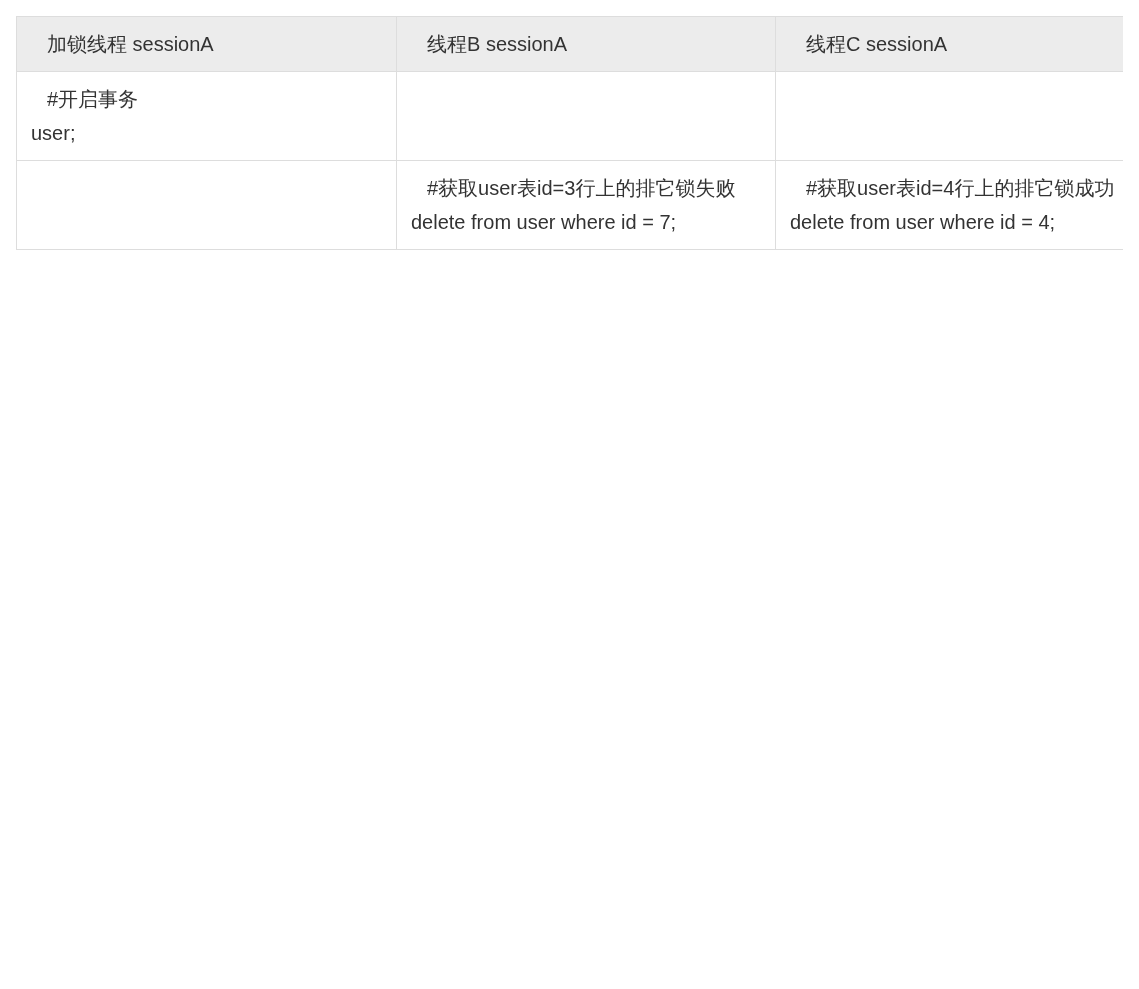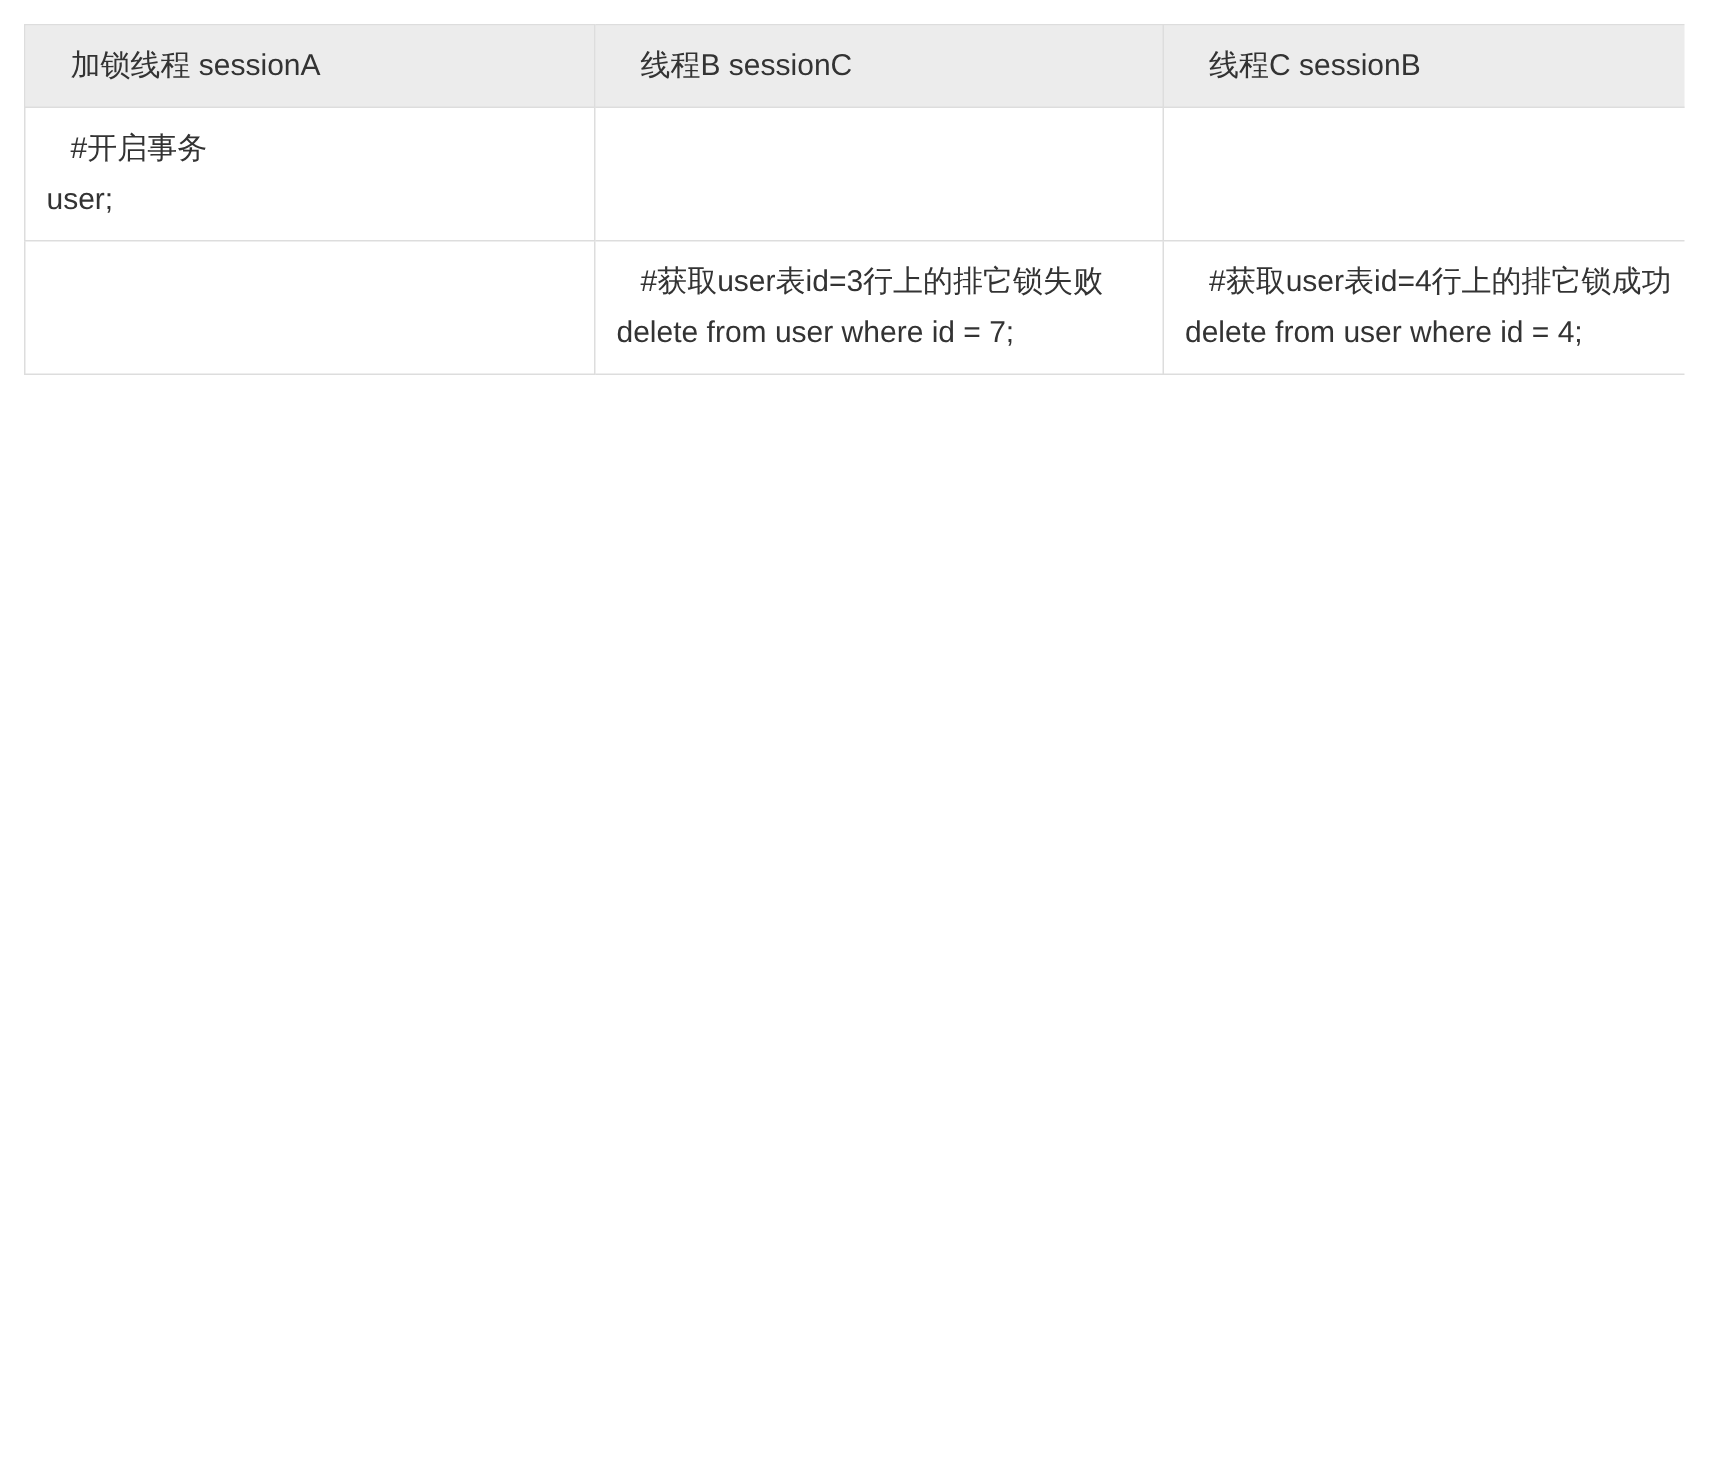--- a/index.html
+++ b/index.html
@@ -43,22 +43,22 @@
 
 <table>
   <colgroup>
     <col class="col-a">
     <col class="col-b">
     <col class="col-c">
   </colgroup>
   <thead>
     <tr>
       <th><span class="cell-text">加锁线程 sessionA</span></th>
-      <th><span class="cell-text">线程B sessionC</span></th>
-      <th><span class="cell-text">线程C sessionB</span></th>
+      <th><span class="cell-text">线程B sessionA</span></th>
+      <th><span class="cell-text">线程C sessionA</span></th>
     </tr>
   </thead>
   <tbody>
     <tr>
       <td><span class="cell-text">#开启事务
 user;</span></td>
       <td><span class="cell-text"></span></td>
       <td><span class="cell-text"></span></td>
     </tr>
     <tr>

